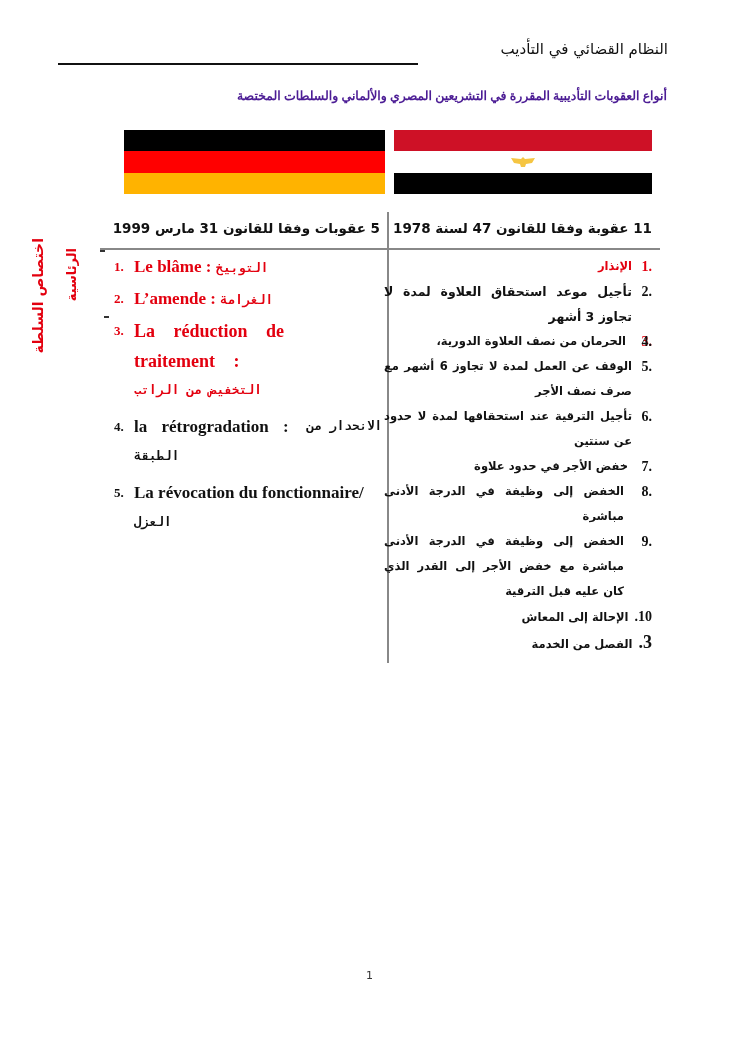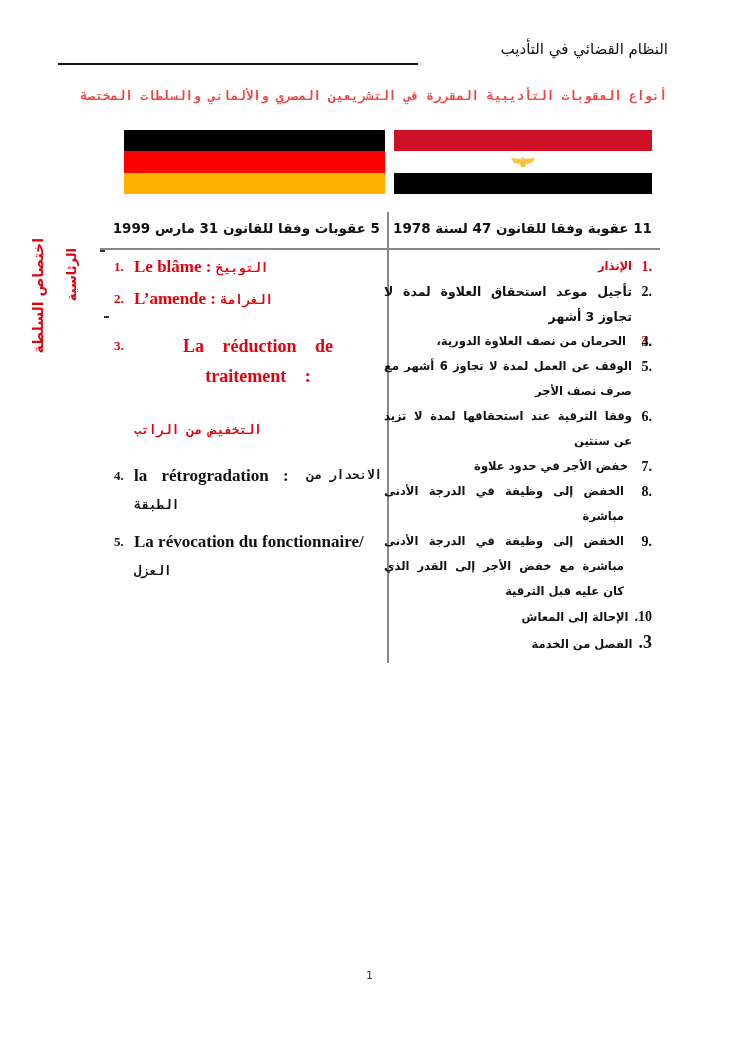--- a/index.html
+++ b/index.html
@@ -12,21 +12,21 @@
   .running-header .rule {
     position: absolute; left: 0; top: 23px; width: 360px; height: 2px; background: #111;
   }
   .running-header .title {
     position: absolute; right: 0; top: 0; direction: rtl;
     font-family: "DejaVu Sans", sans-serif; font-size: 15px; color: #111;
   }
 
   .doc-title {
     position: absolute; right: 72px; top: 88px; direction: rtl;
-    font-family: Liberation Mono, monospace; font-weight: bold; font-size: 12.5px; color: #ef4444;
+    font-family: Liberation Serif, serif; font-weight: bold; font-size: 12.5px; color: #4c1d95;
     white-space: nowrap;
   }
 
   .flag { position: absolute; top: 130px; height: 64px; }
   .flag-de { left: 124px; width: 261px; }
   .flag-eg { left: 394px; width: 258px; }
   .stripe { height: 33.33%; width: 100%; }
   .eagle {
     position: absolute; left: 50%; top: 50%; width: 26px; height: 12px;
     transform: translate(-50%, -50%);
@@ -48,26 +48,26 @@
   }
   .col-head.de { right: 280px; text-align: right; }
   .col-head.eg { right: 8px; }
 
   .list-de {
     position: absolute; left: 14px; top: 40px; width: 268px;
     font-family: "Liberation Serif", serif; font-weight: bold; font-size: 17px;
   }
   .list-de .item { position: relative; padding-left: 20px; line-height: 30px; margin-bottom: 0; }
   .list-de .item .num { position: absolute; left: 0; top: 0; font-size: 13px; }
-  .list-de .item .fr { font-family: "Liberation Serif", serif; text-align: center; }
+  .list-de .item .fr { font-family: "Liberation Serif", serif; }
   .list-de .item .ar {
     font-family: Liberation Mono, monospace; font-size: 12.5px; font-weight: bold; direction: rtl; unicode-bidi: embed;
   }
   .list-de .item .ar-line { display: block; text-align: left; direction: rtl; }
-  .list-de .item .justify { display: flex; justify-content: space-between; margin-top: 15px; }
+  .list-de .item .justify { display: flex; justify-content: space-between; }
 
   .red { color: #e3000f; }
   .black { color: #111; }
 
   .list-eg {
     position: absolute; right: 8px; top: 42px; width: 268px; direction: rtl;
     font-family: "DejaVu Sans", sans-serif; font-weight: bold; font-size: 11.5px;
   }
   .list-eg .item { position: relative; padding-right: 20px; line-height: 25px; text-align: justify; }
   .list-eg .item .num {
@@ -144,21 +144,21 @@
     <div class="item red">
       <span class="num">2.</span>
       <span class="fr">L’amende :</span>
       <span class="ar">الغرامة</span>
     </div>
     <div class="item red" style="font-size:18px;">
       <span class="num">3.</span>
       <div class="justify" style="word-spacing:14px;">
         <span class="fr">La réduction de traitement :</span>
       </div>
-      <span class="ar-line ar" style="text-align:center; direction:rtl; width:max-content;margin-top:25px;">التخفيض من الراتب</span>
+      <span class="ar-line ar" style="text-align:center; direction:rtl; width:max-content;">التخفيض من الراتب</span>
     </div>
     <div class="item black" style="margin-top:6px;">
       <span class="num">4.</span>
       <div class="justify">
         <span class="fr" style="word-spacing:10px;">la rétrogradation :</span>
         <span class="ar">الانحدار من</span>
       </div>
       <span class="ar-line ar" style="width:max-content;">الطبقة</span>
     </div>
     <div class="item black" style="margin-top:6px;">
@@ -183,21 +183,21 @@
     <div class="item black" style="padding-right:26px;">
       <span class="num">4.</span>
       <span>الحرمان من نصف العلاوة الدورية،</span>
     </div>
     <div class="item black">
       <span class="num">5.</span>
       <span>الوقف عن العمل لمدة لا تجاوز 6 أشهر مع صرف نصف الأجر</span>
     </div>
     <div class="item black">
       <span class="num">6.</span>
-      <span>وفقا الترقية عند استحقاقها لمدة لا تزيد عن سنتين</span>
+      <span>تأجيل الترقية عند استحقاقها لمدة لا حدود عن سنتين</span>
     </div>
     <div class="item black" style="padding-right:24px;">
       <span class="num">7.</span>
       <span>خفض الأجر في حدود علاوة</span>
     </div>
     <div class="item black" style="padding-right:28px;">
       <span class="num">8.</span>
       <span>الخفض إلى وظيفة في الدرجة الأدنى مباشرة</span>
     </div>
     <div class="item black" style="padding-right:28px;">

